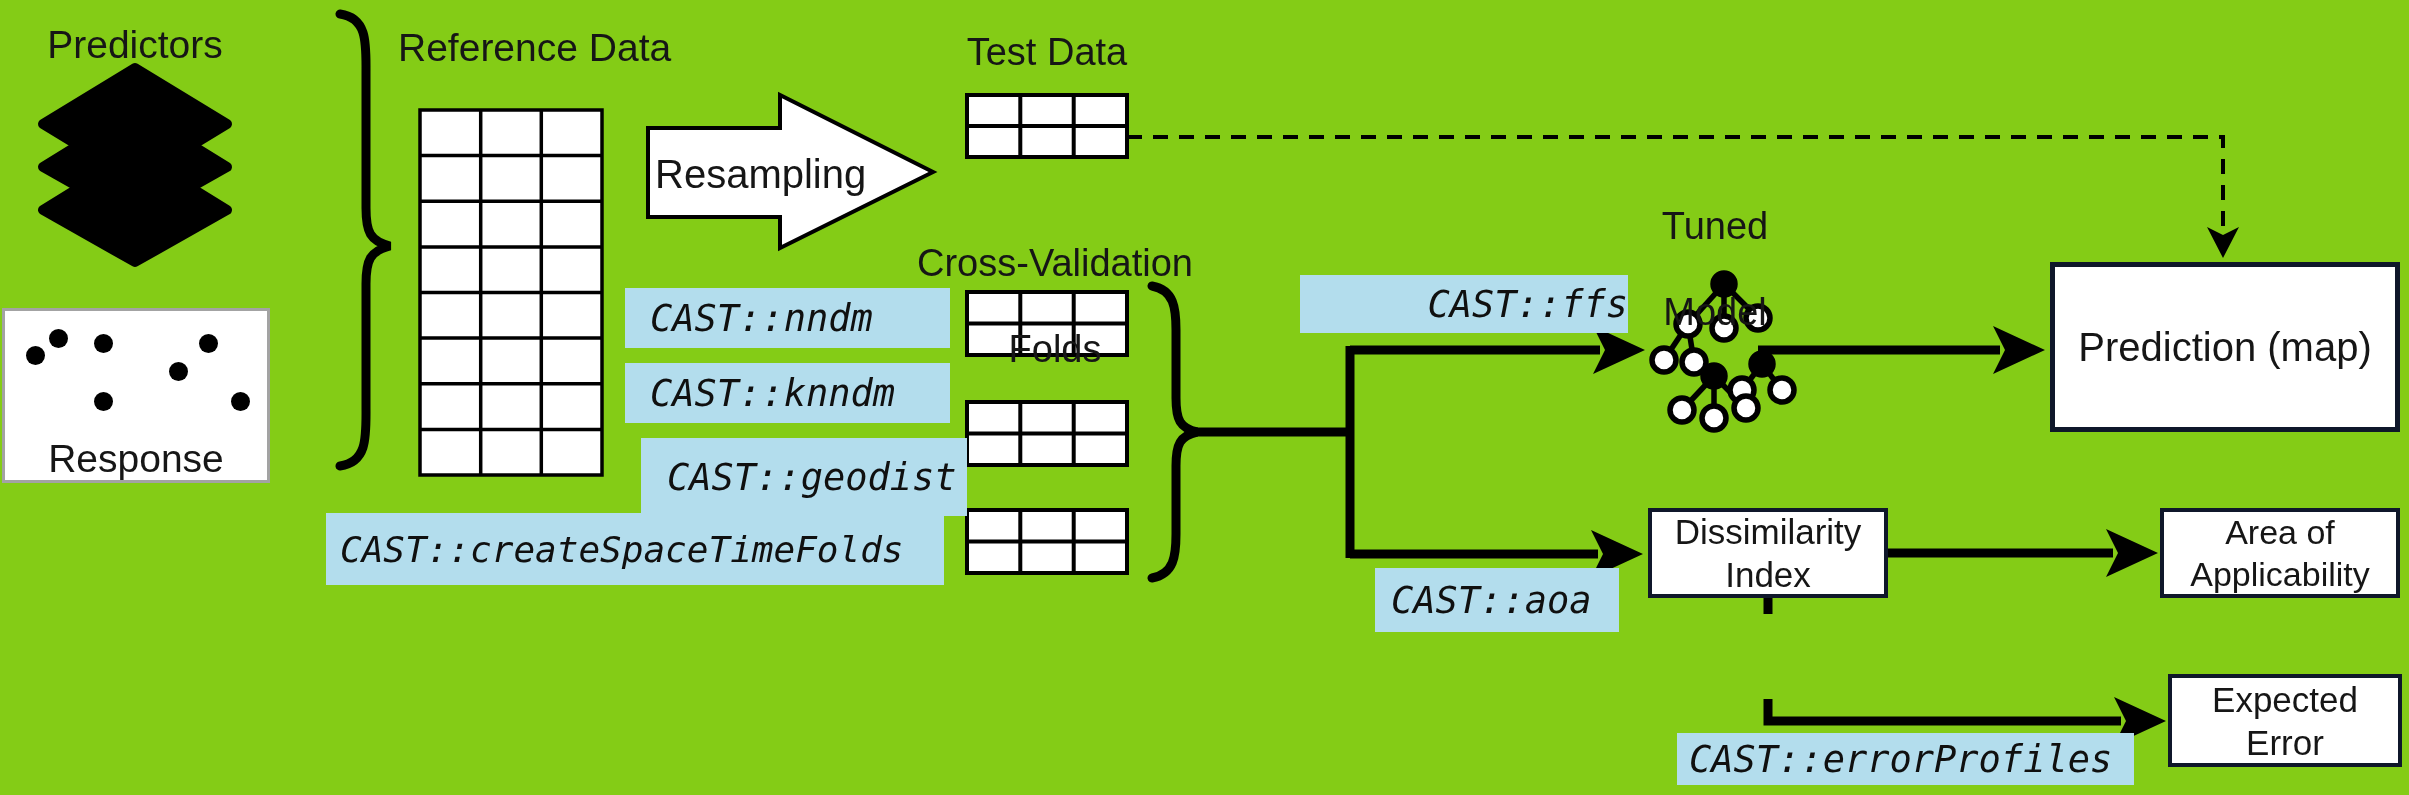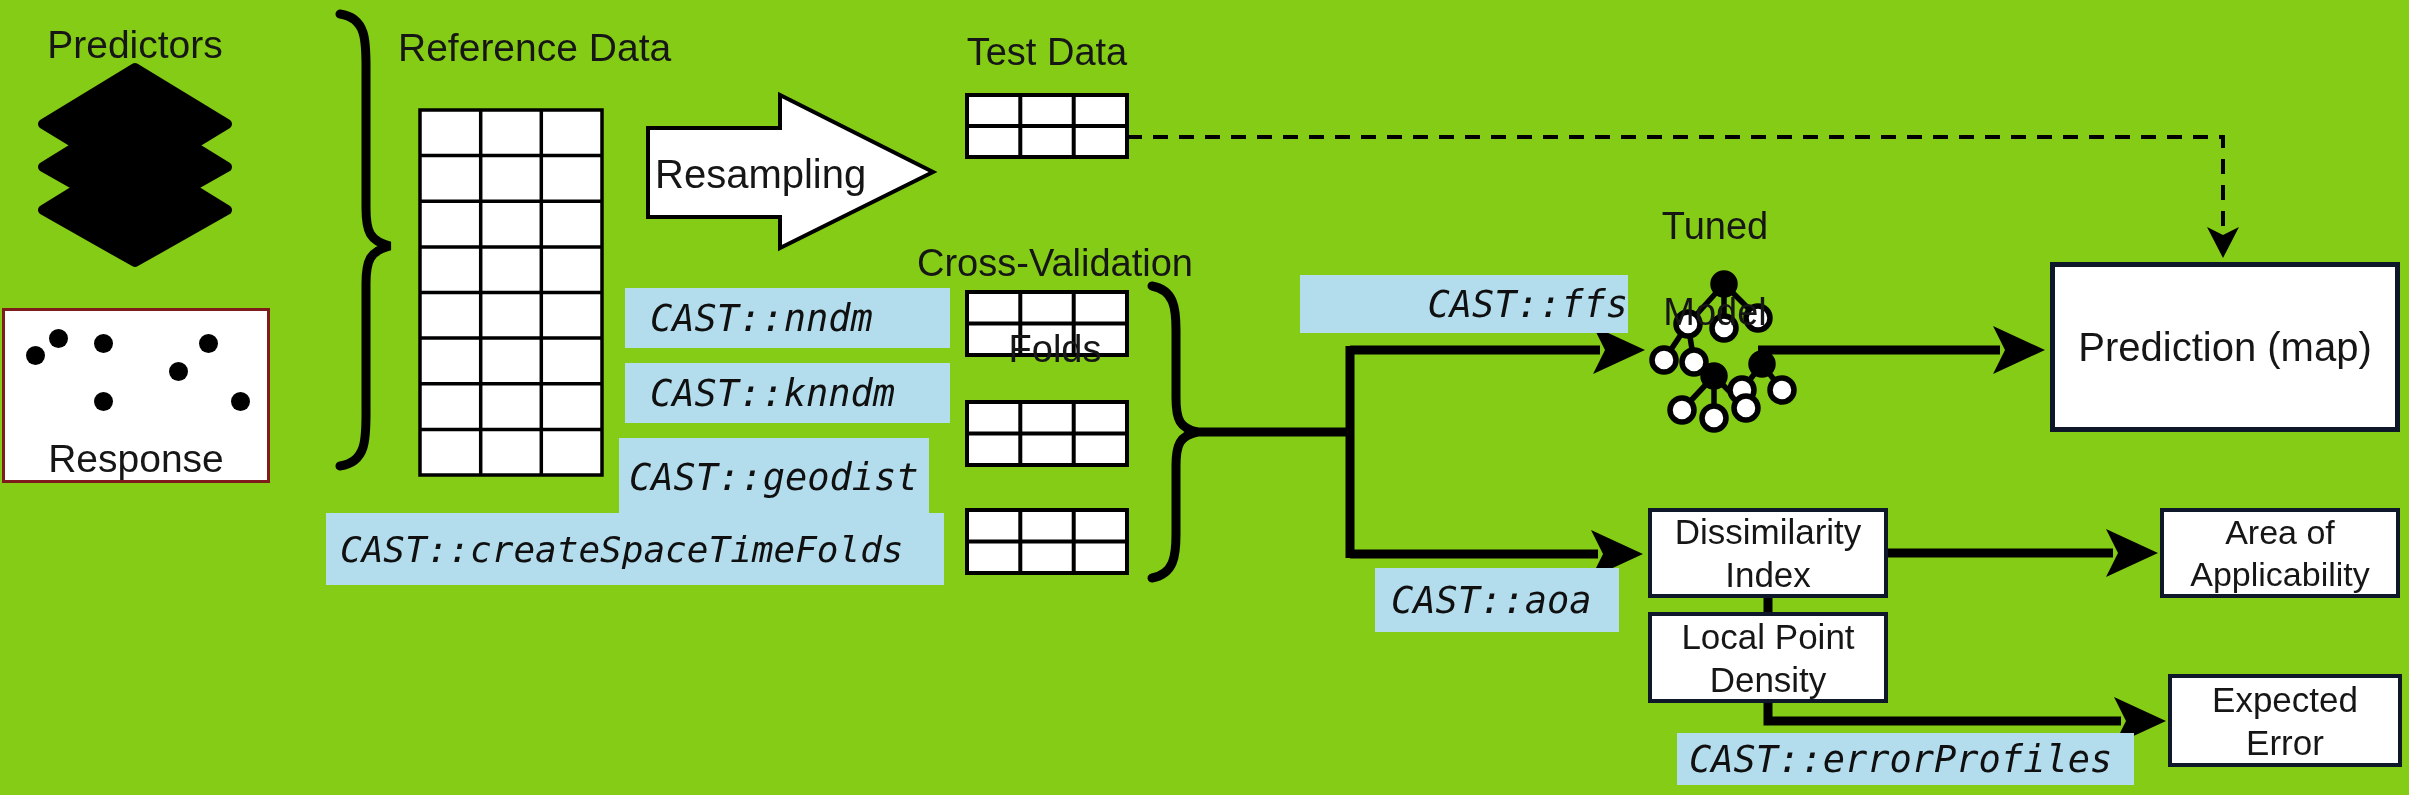--- a/index.html
+++ b/index.html
@@ -120,21 +120,21 @@
         <circle cx="134" cy="120" r="12"></circle>
       <circle cx="66" cy="106" r="11" fill="#000"></circle>
       <circle cx="34" cy="140" r="12"></circle>
         <circle cx="66" cy="148" r="12"></circle>
         <circle cx="98" cy="138" r="12"></circle>
     </g>
   </svg>
 
   <div class="abs lbl" style="left:15px;top:23px;width:240px;">Predictors</div>
 
-  <div class="abs" style="left:2px;top:308px;width:268px;height:175px;border:3px solid #7f1d1d;box-sizing:border-box;background:#fff;">
+  <div class="abs" style="left:2px;top:308px;width:268px;height:175px;border:3px solid #a3a3a3;box-sizing:border-box;background:#fff;">
     <span class="dot" style="left:21px;top:35px;"></span>
     <span class="dot" style="left:44px;top:18px;"></span>
     <span class="dot" style="left:89px;top:23px;"></span>
     <span class="dot" style="left:194px;top:23px;"></span>
     <span class="dot" style="left:164px;top:51px;"></span>
     <span class="dot" style="left:89px;top:81px;"></span>
     <span class="dot" style="left:226px;top:81px;"></span>
     <div class="abs lbl" style="left:0;top:126px;width:262px;">Response</div>
   </div>
 
@@ -148,21 +148,21 @@
     <span>Cross-Validation</span><br>
     <span>Folds</span>
   </div>
 
   <div class="abs codebox" style="left:625px;top:288px;width:300px;height:60px;padding-left:25px;">
     <span>CAST::nndm</span>
     </div>
   <div class="abs codebox" style="left:625px;top:363px;width:300px;height:60px;padding-left:25px;">
     <span>CAST::knndm</span>
     </div>
-  <div class="abs codebox" style="left:619px;top:438px;width:300px;height:78px;padding-left:10px;">
+  <div class="abs codebox" style="left:641px;top:438px;width:300px;height:78px;padding-left:26px;">
     <span>CAST::geodist</span>
     </div>
   <div class="abs codebox" style="left:326px;top:513px;width:604px;height:72px;padding-left:14px;font-size:36px;text-align:right;">
     <span>CAST::createSpaceTimeFolds</span>
     </div>
   <div class="abs codebox" style="left:1300px;top:275px;width:300px;height:58px;padding-left:28px;justify-content:flex-end;">
     <span>CAST::ffs</span>
     </div>
   <div class="abs codebox" style="left:1375px;top:568px;width:228px;height:64px;padding-left:16px;">
     <span>CAST::aoa</span>
@@ -178,24 +178,20 @@
 
   <div class="abs node" style="left:2050px;top:262px;width:350px;height:170px;border-width:5px;">
     <div class="ln" style="font-size:40px;">Prediction (map)</div>
   </div>
 
   <div class="abs node" style="left:1648px;top:508px;width:240px;height:90px;">
     <div class="ln">Dissimilarity</div>
     <div class="ln">Index</div>
   </div>
 
-  <div class="abs node" style="left:1648px;top:612px;width:240px;height:91px;">
-    <div class="ln">Local Point</div>
-    <div class="ln">Density</div>
-  </div>
 
   <div class="abs node" style="left:2160px;top:508px;width:240px;height:90px;">
     <div class="ln" style="font-size:34px;line-height:42px;">Area of</div>
     <div class="ln" style="font-size:34px;line-height:42px;">Applicability</div>
   </div>
 
   <div class="abs node" style="left:2168px;top:674px;width:234px;height:93px;">
     <div class="ln">Expected</div>
     <div class="ln">Error</div>
   </div>

